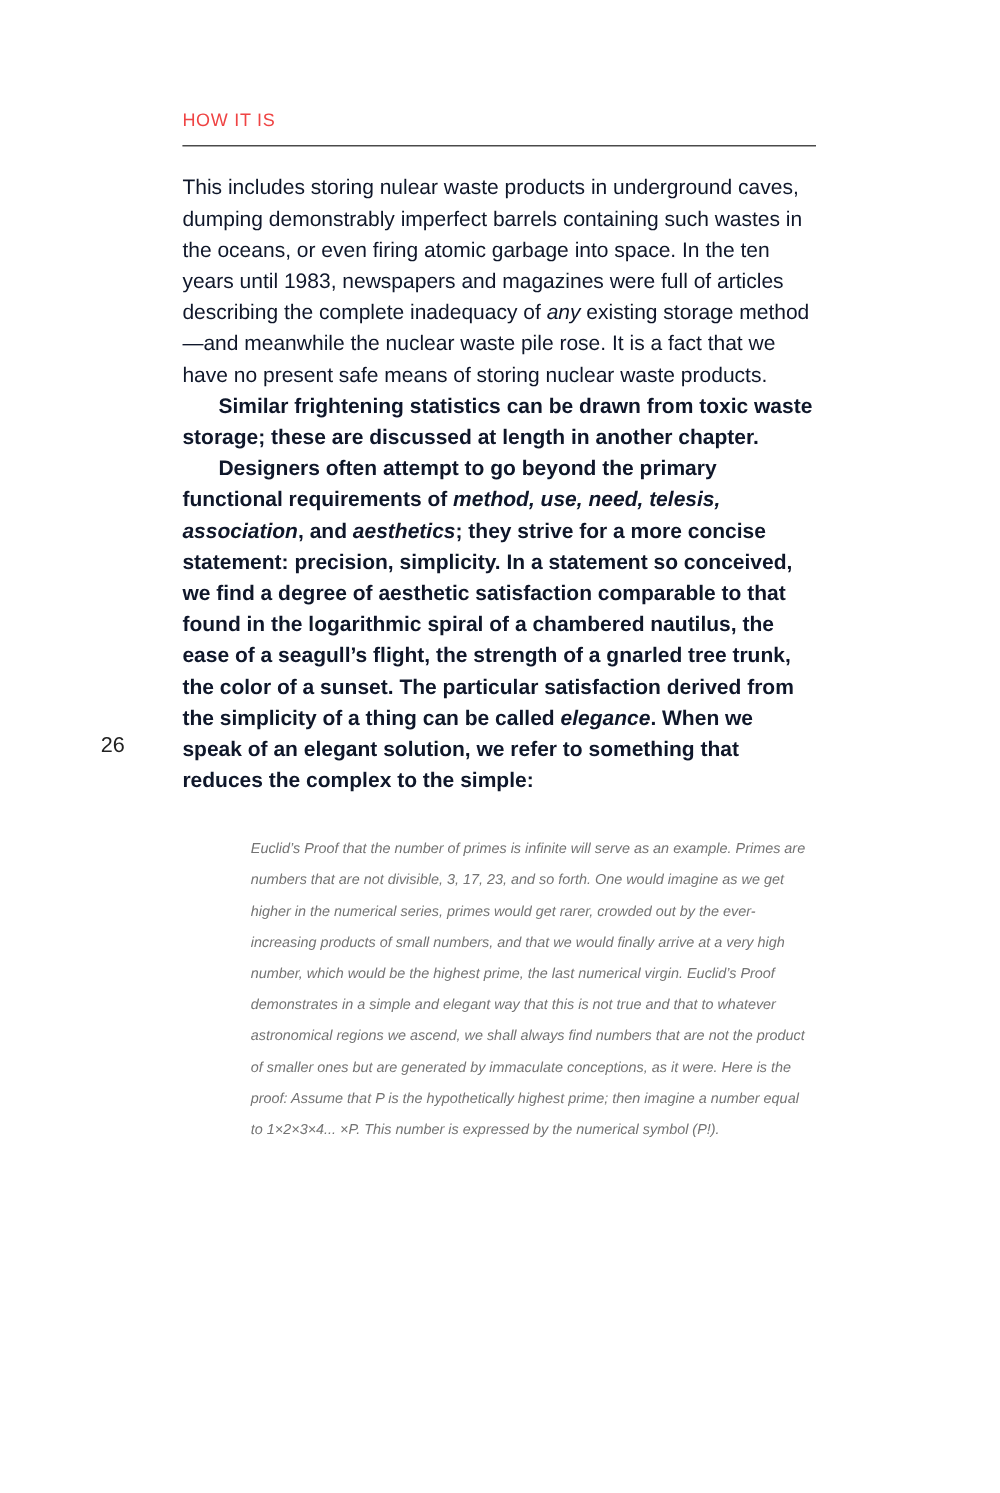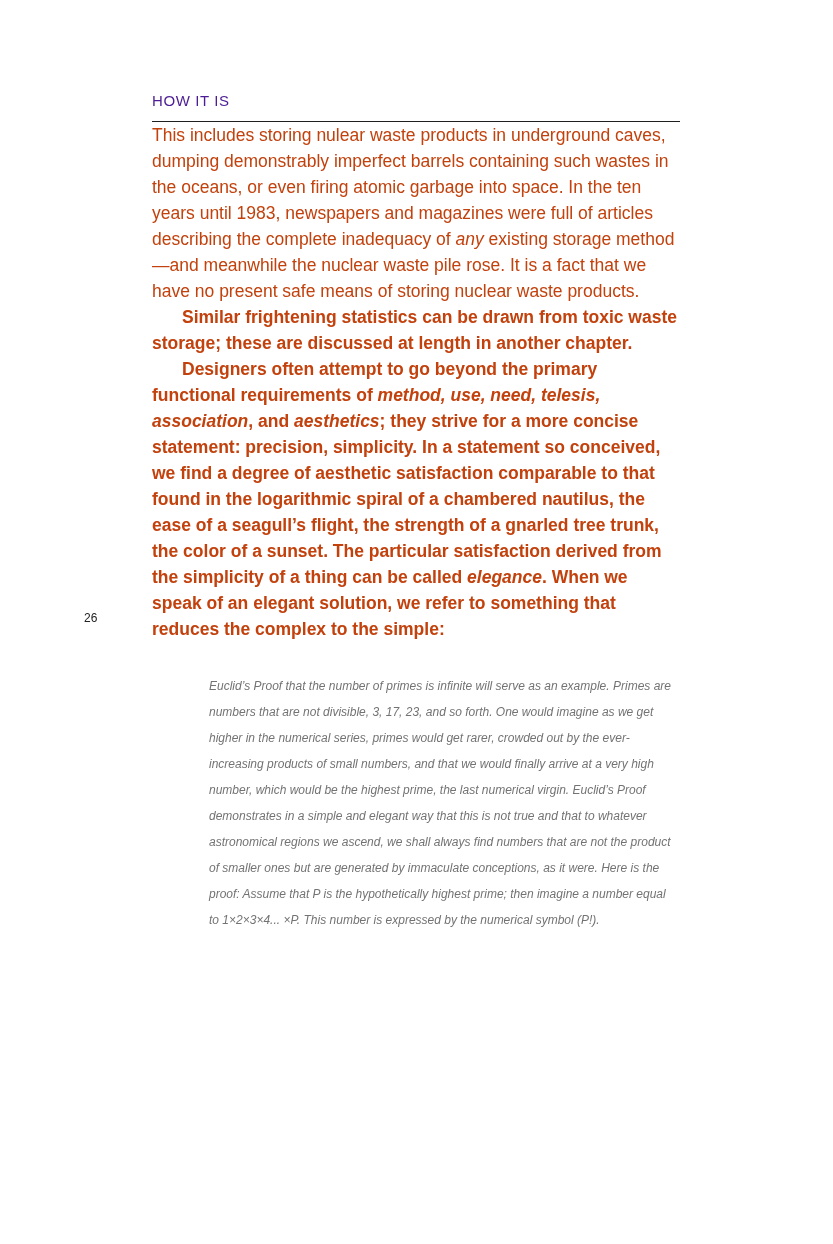--- a/index.html
+++ b/index.html
@@ -19,29 +19,30 @@
   .content {
     position: absolute;
     left: 152px;
     top: 92px;
     width: 528px;
   }
   .running-header {
     font-size: 15px;
     font-weight: 400;
     letter-spacing: 0.6px;
-    color: #4c1d95;
+    color: #ef4444;
     padding-bottom: 12px;
     border-bottom: 1.5px solid #1f1f1f;
     margin: 0;
   }
   .body-text {
+    margin-top: 21px;
     font-size: 17.5px;
     line-height: 26px;
-    color: #c2410c;
+    color: #0f172a;
   }
   .body-text p {
     margin: 0;
   }
   .body-text p.indent {
     text-indent: 30px;
     font-weight: bold;
   }
   .body-text em {
     font-style: italic;
@@ -52,21 +53,21 @@
     font-size: 12px;
     line-height: 26px;
     font-style: italic;
     font-weight: 300;
     color: #737373;
   }
   .page-number {
     position: absolute;
     left: 84px;
     top: 611px;
-    font-size: 12px;
+    font-size: 18px;
     color: #222222;
   }
 </style>
 </head>
 <body>
 
 <div class="page">
 
   <div class="page-number">26</div>
 

